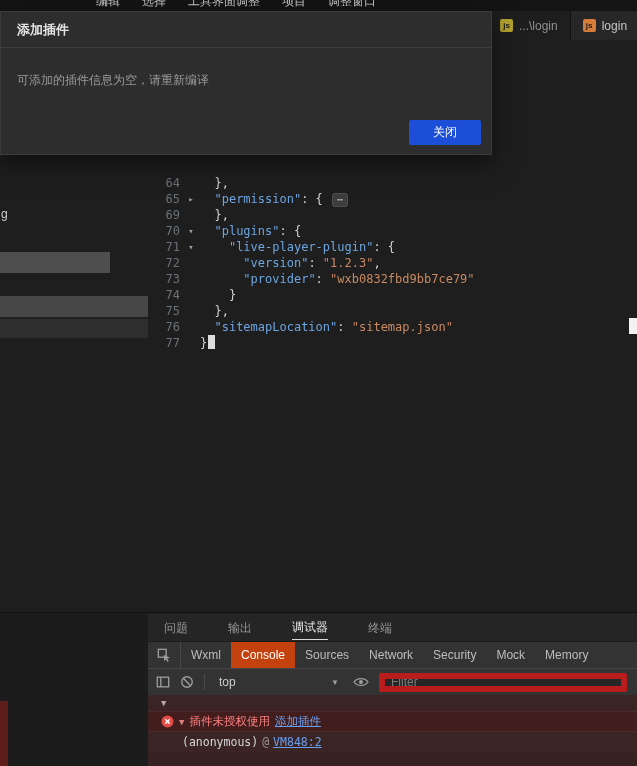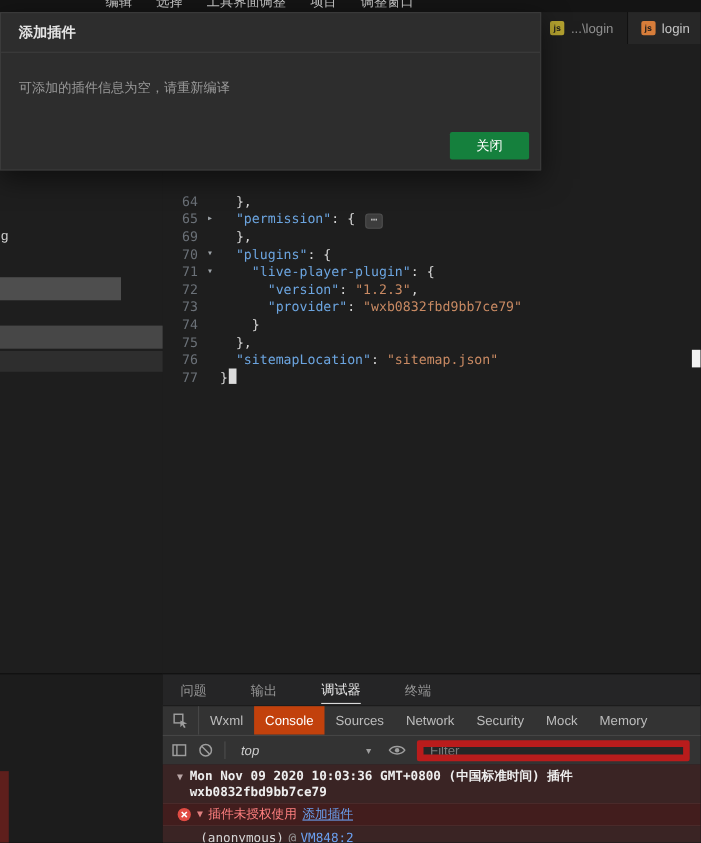--- a/index.html
+++ b/index.html
@@ -40,42 +40,42 @@
   .tok-ellipsis{display:inline-block;background:#3d3d3d;border:1px solid #4f4f4f;border-radius:3px;padding:0 4px;margin-left:2px;color:#c8c8c8;font-size:10px;line-height:12px;}
   .block-cursor{display:inline-block;width:7px;height:14px;background:#dcdcdc;vertical-align:-2px;margin-left:1px;}
   .editor-scrollbar{position:absolute;right:0;top:0;width:8px;height:100%;}
   .scroll-thumb{position:absolute;top:278px;left:0;width:8px;height:16px;background:#f2f2f2;}
 
   
   .modal{position:absolute;left:0;top:11px;width:492px;height:144px;background:#2d2d2d;border:1px solid #3b3b3b;box-shadow:0 8px 24px rgba(0,0,0,.55);z-index:20;}
   .modal-title{padding:9px 16px 8px;font-size:13px;font-weight:bold;color:#e4e4e4;border-bottom:1px solid #3e3e3e;}
   .modal-body{padding:24px 16px 0;font-size:12px;color:#999;}
   .modal-footer{position:absolute;right:10px;bottom:9px;}
-  .modal-close-btn{background:#15803d;color:#fff;border:none;font-size:12px;padding:4px 24px;border-radius:2px;font-family:inherit;cursor:pointer;}
+  .modal-close-btn{background:#1d4ed8;color:#fff;border:none;font-size:12px;padding:4px 24px;border-radius:2px;font-family:inherit;cursor:pointer;}
 
   
   .bottom-left{position:absolute;left:0;top:612px;width:148px;height:154px;background:#1c1c1c;border-top:1px solid #101010;}
   .error-strip{position:absolute;left:0;top:88px;width:8px;height:66px;background:#5e1f1c;}
 
   
   .bottom{position:absolute;left:148px;top:612px;right:0;height:154px;display:flex;flex-direction:column;background:#252526;border-top:1px solid #101010;}
   .panel-tabs{display:flex;align-items:center;gap:40px;padding:0 16px;height:28px;font-size:12px;color:#969696;flex:none;}
   .panel-tab{cursor:pointer;padding:5px 0 3px;}
   .panel-tab.active{color:#e9e9e9;border-bottom:1px solid #d9d9d9;}
 
   .dt-bar{display:flex;align-items:stretch;height:27px;background:#333;border-top:1px solid #1b1b1b;font-size:12px;color:#bdbdbd;flex:none;}
   .inspect-btn{display:flex;align-items:center;padding:0 9px;border-right:1px solid #474747;cursor:pointer;}
   .dt-tabs{display:flex;align-items:stretch;}
   .dt-tab{display:flex;align-items:center;padding:0 10px;cursor:pointer;white-space:nowrap;}
   .dt-tab.active{background:#c2410c;color:#fff;}
 
   .console-toolbar{display:flex;align-items:center;height:27px;background:#333;border-top:1px solid #474747;padding:0 8px;gap:10px;flex:none;}
   .tb-icon{display:flex;align-items:center;cursor:pointer;}
   .tb-sep{width:1px;height:16px;background:#4c4c4c;}
-  .context-select{display:flex;align-items:center;justify-content:space-between;width:128px;color:#ccc;font-size:12px;padding:2px 4px;cursor:pointer;font-style:italic;}
+  .context-select{display:flex;align-items:center;justify-content:space-between;width:128px;color:#ccc;font-size:12px;padding:2px 4px;cursor:pointer;}
   .dd-arrow{font-size:8px;color:#9e9e9e;}
   .filter-input{flex:1;height:19px;background:#262626;border:6px solid #b91c1c;border-radius:2px;color:#ccc;font-size:12px;padding:0 6px;outline:none;font-family:inherit;margin-right:2px;}
   .filter-input::placeholder{color:#7c7c7c;}
 
   
   .console-msgs{flex:1;background:#372222;font-family:"DejaVu Sans Mono",monospace;font-size:11.5px;overflow:hidden;}
   .c-row{padding:3px 8px 3px 13px;}
   .row-group{background:#3a2424;color:#eee;font-weight:bold;display:flex;align-items:baseline;gap:6px;border-bottom:1px solid #4a2a2a;}
   .row-error{background:#421d1d;color:var(--error_text,#ff8080);display:flex;align-items:center;gap:5px;border-bottom:1px solid #4a2a2a;padding-top:2px;padding-bottom:2px;}
   .row-error .toggle-tri{color:#e07f7f;}
@@ -244,21 +244,20 @@
           <path d="M1 6 C4 1.5 12 1.5 15 6 C12 10.5 4 10.5 1 6 Z" fill="none" stroke="#9e9e9e" stroke-width="1.3"></path>
           <circle cx="8" cy="6" r="2" fill="#9e9e9e"></circle>
         </svg>
       </span>
       <input class="filter-input" placeholder="Filter" style="">
     </div>
 
     <div class="console-msgs">
       <div class="c-row row-group">
         <span class="toggle-tri">▼</span>
-        <span>Mon Nov 09 2020 10:03:36 GMT+0800 (中国标准时间) 插件 wxb0832fbd9bb7ce79</span>
       </div>
       <div class="c-row row-error">
         <svg width="13" height="13" viewBox="0 0 14 14" style="flex:none">
           <circle cx="7" cy="7" r="6.5" fill="#e14b43"></circle>
           <path d="M4.5 4.5 L9.5 9.5 M9.5 4.5 L4.5 9.5" stroke="#fff" stroke-width="1.5"></path>
         </svg>
         <span class="toggle-tri">▼</span>
         <span>插件未授权使用</span>
         <span class="console-link">添加插件</span>
       </div>

